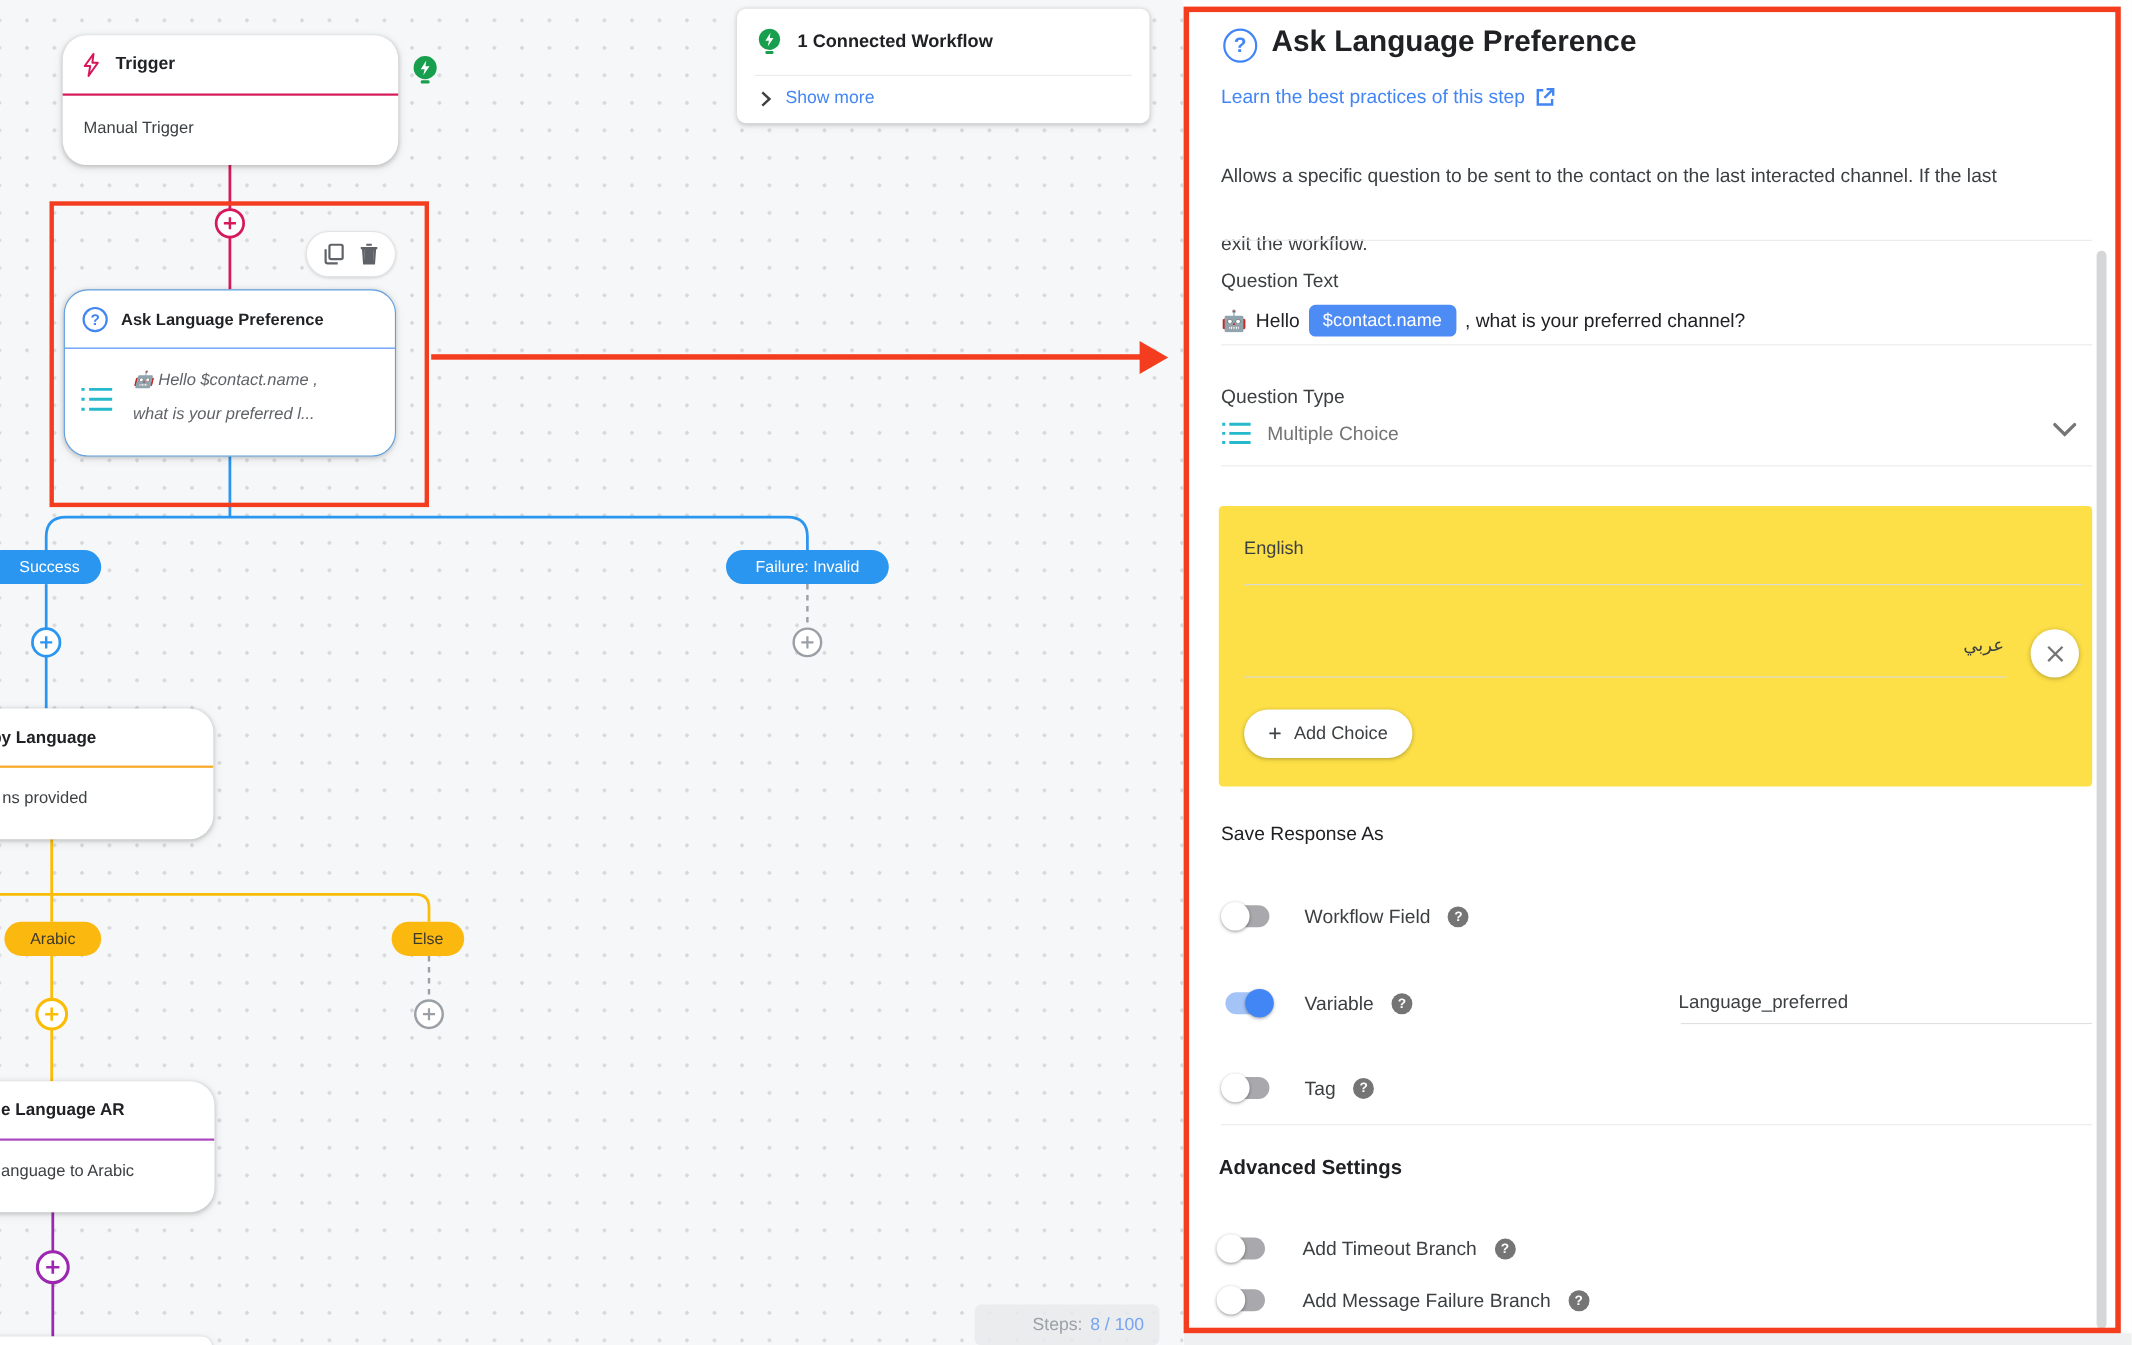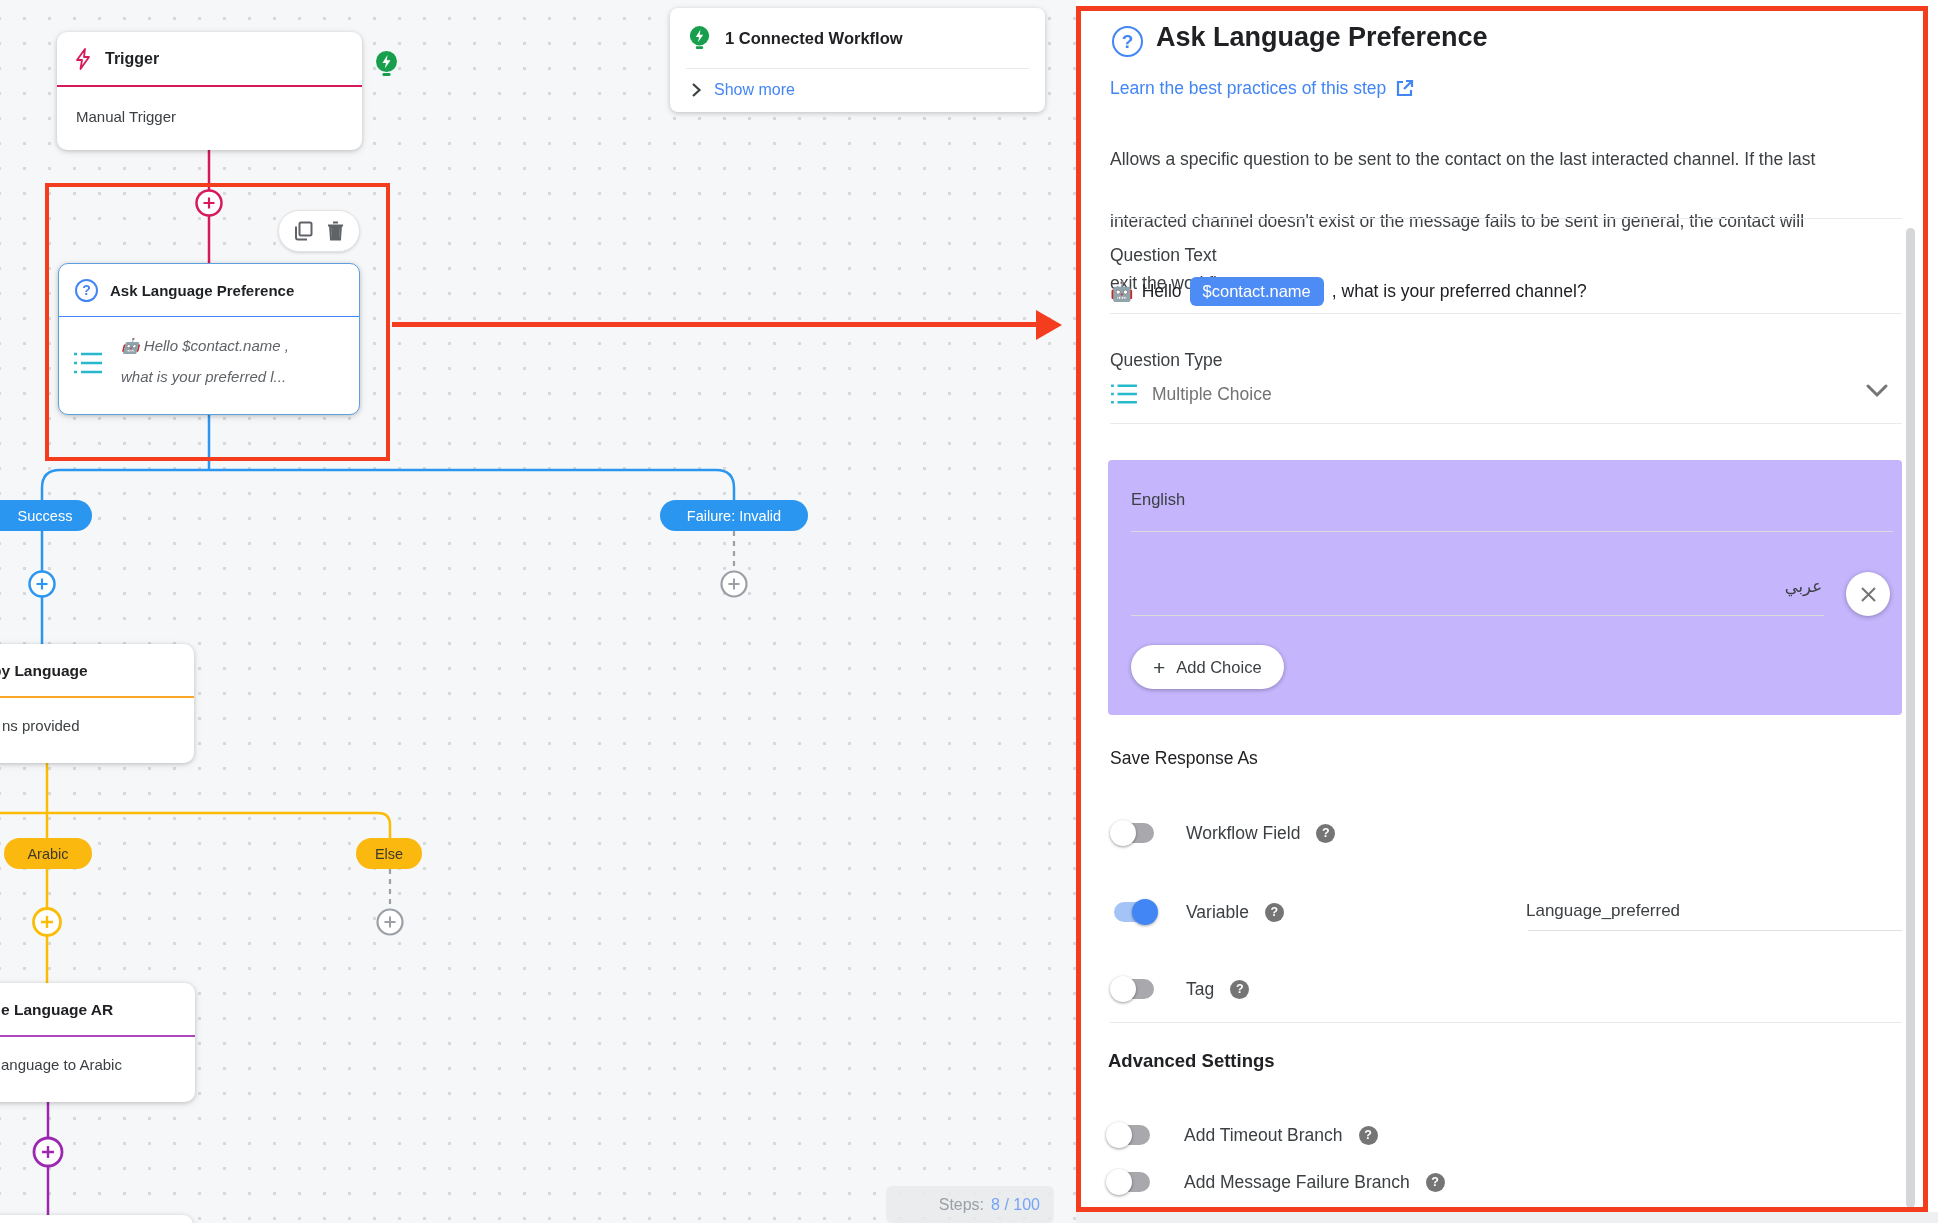--- a/index.html
+++ b/index.html
@@ -6,21 +6,21 @@
   *{box-sizing:border-box;font-family:"Liberation Sans","DejaVu Sans",sans-serif;}
   #stage{position:relative;width:1938px;height:1223px;overflow:hidden;background:#fff;}
 
   
   #canvas{position:absolute;left:0;top:0;width:1076px;height:1223px;overflow:hidden;
     background-color:#f6f7f8;
     background-image:radial-gradient(circle,#d7d9db 1.7px,transparent 1.8px);
     background-size:25px 25px;background-position:12px 6px;}
   #wires{position:absolute;left:0;top:0;pointer-events:none;}
 
-  .node{position:absolute;background:#fff;border-radius:10px;
+  .node{position:absolute;background:#fff;border-radius:22px;
     box-shadow:0 1px 4px rgba(0,0,0,.18),0 2px 10px rgba(0,0,0,.08);}
   .node .hdr{display:flex;align-items:center;gap:12px;padding:0 16px;font-weight:700;color:#1f2124;}
   .node .body{color:#3c4043;}
 
   .trigger-node{left:57px;top:32px;width:305px;height:118px;}
   .trigger-node .hdr{height:55px;font-size:16px;border-bottom:2px solid #d6195b;}
   .trigger-node .body{display:flex;align-items:center;height:59px;padding:0 19px;font-size:15px;}
 
   .ask-node{left:58px;top:263px;width:302px;height:152px;border:1.5px solid #5e9fe0;}
   .ask-node .hdr{height:53px;font-size:15px;border-bottom:1.5px solid #4285f4;}
@@ -87,21 +87,21 @@
   .p-link{left:34px;top:78px;display:flex;align-items:center;gap:9px;font-size:17.5px;color:#4285f4;cursor:pointer;}
   .p-desc{left:34px;top:112px;width:800px;font-size:17.5px;color:#3c4043;line-height:30px;}
   .p-desc span{display:block;margin-top:32px;}
   .hdiv{position:absolute;left:34px;width:792px;height:1px;background:#e8eaed;}
   .p-label{font-size:17.5px;color:#3c4043;}
   .qtext-row{left:34px;top:277px;display:flex;align-items:center;gap:8px;font-size:17.5px;color:#202124;}
   .var-chip{background:#4d8bf5;color:#fff;font-size:16.5px;padding:5px 13px;border-radius:6px;}
   .qtype-row{left:34px;top:382px;display:flex;align-items:center;gap:14px;font-size:17.5px;color:#737373;}
   .chevron-down{position:absolute;left:788px;top:382px;}
 
-  .choices-box{position:absolute;left:32px;top:460px;width:794px;height:255px;background:#c4b5fd;border-radius:4px;}
+  .choices-box{position:absolute;left:32px;top:460px;width:794px;height:255px;background:#fde047;border-radius:4px;}
   .choice-en{position:absolute;left:23px;top:30px;font-size:16.5px;color:#3c4043;}
   .uline{position:absolute;height:1px;background:#d9dbdd;}
   .choice-ar{position:absolute;right:80px;top:117px;font-size:16.5px;color:#3c4043;}
   .x-btn{position:absolute;left:738px;top:112px;width:44px;height:44px;border-radius:50%;background:#fff;
     box-shadow:0 1px 5px rgba(0,0,0,.3);display:flex;align-items:center;justify-content:center;cursor:pointer;border:none;}
   .add-choice{position:absolute;left:23px;top:185px;height:44px;padding:0 22px;border:none;border-radius:22px;
     background:#fff;box-shadow:0 1px 4px rgba(0,0,0,.3);display:flex;align-items:center;gap:11px;
     font-size:16.5px;font-weight:500;color:#3c4043;cursor:pointer;}
   .plus-glyph{font-size:21px;font-weight:400;color:#3c4043;line-height:1;}
 
@@ -290,21 +290,20 @@
       <span>
         <svg width="19" height="19" viewBox="0 0 19 19">
             <path d="M8 3 H3 V16 H16 V11" fill="none" stroke="#4285f4" stroke-width="2.2"></path>
             <path d="M11 2 H17 V8 M17 2 L9 10" fill="none" stroke="#4285f4" stroke-width="2.2"></path>
           </svg>
       </span>
     </div>
 
     <div class="p-abs p-desc">
       <span>Allows a specific question to be sent to the contact on the last interacted channel. If the last</span>
-      <span>interacted channel doesn't exist or the message fails to be sent in general, the contact will</span>
       <span>exit the workflow.</span>
     </div>
 
     <div class="hdiv" style="top:218px;"></div>
 
     <div class="p-abs p-label" style="left:34px;top:245px;">Question Text</div>
     <div class="p-abs qtext-row">
       <span style="font-size:19px;">🤖</span>
       <span>Hello</span>
       <span class="var-chip">$contact.name</span>

